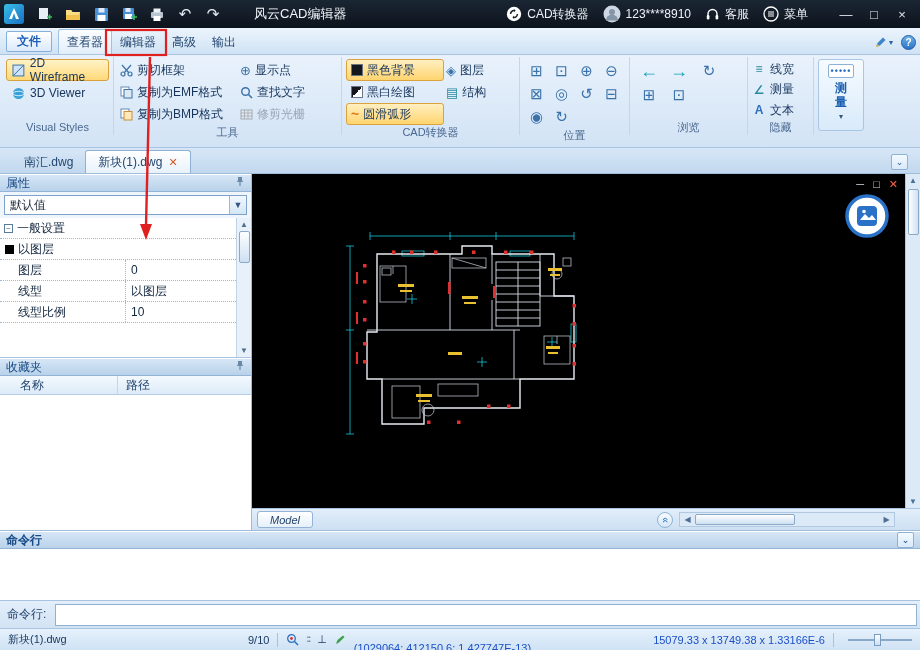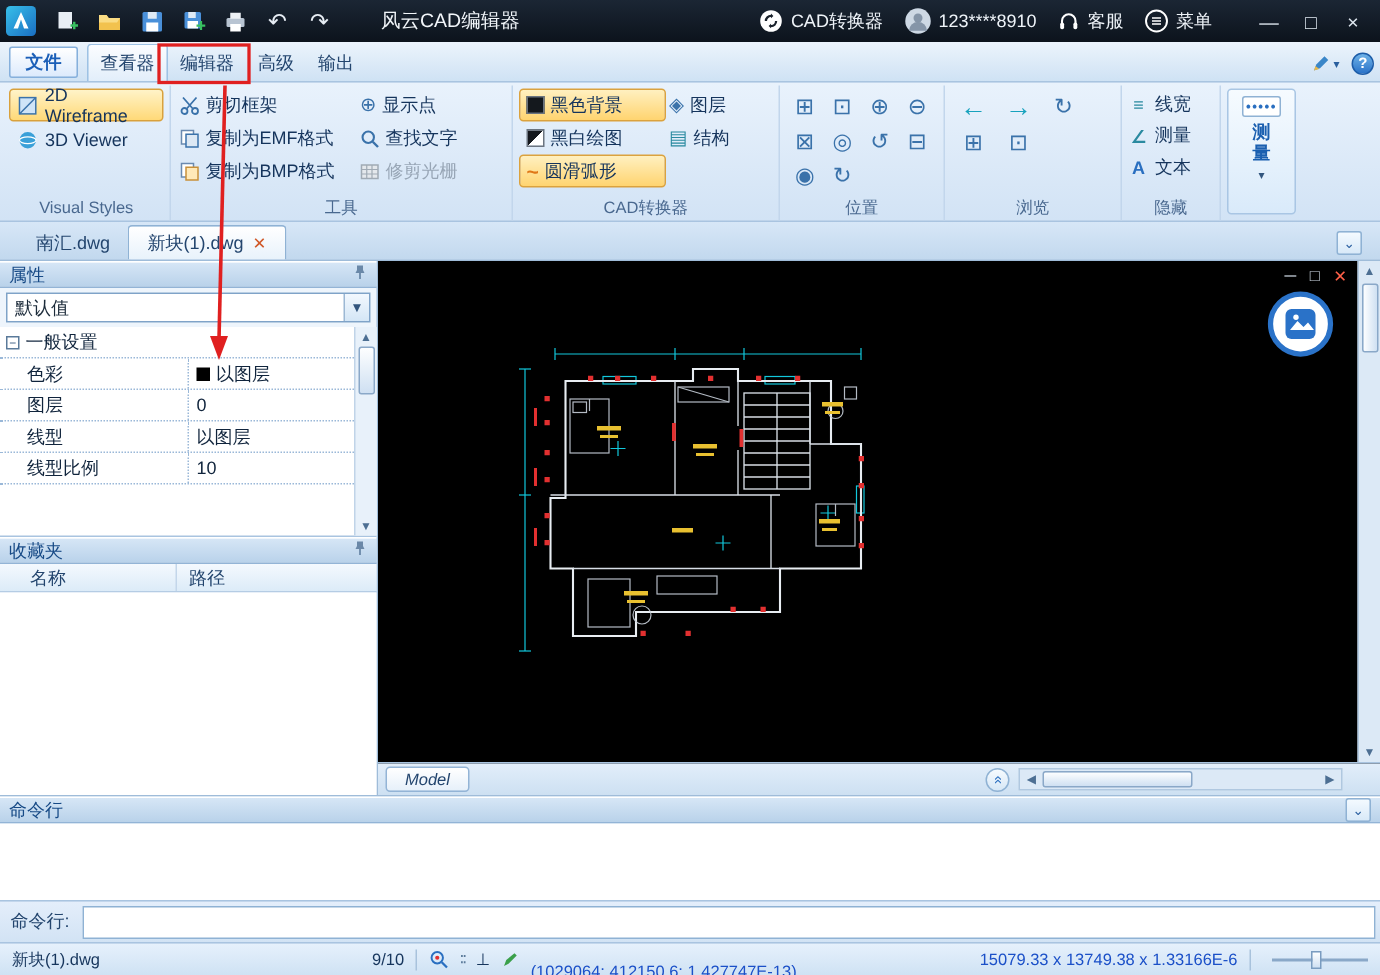--- a/index.html
+++ b/index.html
@@ -31,21 +31,21 @@
   .rtab.active { background:linear-gradient(#fbfdff,#e2eefa); border:1px solid #9ec2e4; border-bottom:none;
                  border-radius:3px 3px 0 0; height:25px; }
   .tabrow-right { margin-left:auto; display:flex; align-items:center; gap:8px; padding-bottom:4px; }
   .pencil-dd { display:flex; align-items:center; gap:2px; color:#2a5f9e; font-size:12px; }
   .helpbtn { width:15px; height:15px; border-radius:50%; background:linear-gradient(#6fb3e8,#2a72c8);
              color:#fff; font-size:10px; font-weight:bold; display:flex; align-items:center; justify-content:center;
              border:1px solid #1c5ca8; }
 
   
   .ribbon { height:93px; background:linear-gradient(#e9f2fc,#d2e3f5); border-bottom:1px solid #a9c4e0;
-            display:flex; padding:2px 0 0 2px; }
+            display:flex; padding:2px 0 12px 2px; }
   .rgroup { display:flex; flex-direction:column; border-right:1px solid #c2d6ec; padding:2px 4px 0; }
   .rgroup-label { margin-top:auto; text-align:center; font-size:11px; color:#49688f; height:15px; line-height:14px; }
   .vs { width:112px; } .tools { width:228px; } .cadset { width:178px; }
   .pos { width:110px; } .browse { width:118px; } .hide { width:66px; }
 
   .vsbtn { display:flex; align-items:center; gap:5px; height:22px; padding:0 5px; border-radius:3px;
            border:1px solid transparent; color:#15345c; margin-bottom:1px; }
   .vsbtn.sel { background:linear-gradient(#fff3c8,#ffd978); border-color:#d9a13c; }
 
   .tools-grid { display:grid; grid-template-rows:repeat(3,22px); grid-template-columns:120px 102px;
@@ -127,21 +127,21 @@
               border-radius:3px; font-size:11px; font-style:italic; color:#23456e; display:flex; align-items:center; }
   .roundbtn { width:16px; height:16px; border-radius:50%; background:linear-gradient(#f6fbff,#d6e7f6);
               border:1px solid #8fb2d4; color:#2a6fc0; font-size:10px; display:flex; align-items:center; justify-content:center; }
   .roundbtn span { transform:rotate(90deg); display:block; line-height:0; }
   .hscroll { width:216px; height:15px; display:flex; align-items:center; background:#dce9f6; border:1px solid #b0c8e0; }
   .harrow { width:15px; text-align:center; font-size:8px; color:#4d6f93; }
   .hthumb { width:100px; height:11px; background:linear-gradient(#fdfeff,#cfe0f2); border:1px solid #8aa8c8; border-radius:2px; }
   .corner { width:14px; }
 
   
-  .cmdpanel { height:70px; display:flex; flex-direction:column; border-top:1px solid #9fbcd9; }
+  .cmdpanel { height:70px; display:flex; flex-direction:column; border-top:1px solid #9fbcd9;font-weight:bold; }
   .cmdbody { flex:1; background:#fff; }
   .cmdrow { height:28px; background:linear-gradient(#e4eefb,#d2e3f4); border-top:1px solid #a9c4e0;
             display:flex; align-items:center; padding:0 3px; gap:5px; }
   .cmdlabel { padding:0 4px; color:#23456e; }
   .cmdinput { flex:1; height:22px; background:#fff; border:1px solid #8fb2d4; font:inherit; padding:0 4px; }
 
   
   .statusbar { height:22px; background:linear-gradient(#e6f1fc,#cfe2f4); border-top:1px solid #a9c4e0;
                display:flex; align-items:center; font-size:11px; padding:0 8px; gap:8px; color:#16355c; }
   .sb-file { width:232px; }
@@ -437,21 +437,20 @@
         <span>默认值</span>
         <span class="combo-btn">▼</span>
       </div>
       <div class="propgrid">
         <div class="prows">
           <div class="pgroup">
             <span class="expander">−</span>
             <span>一般设置</span>
           </div>
           <div class="prow">
-            <div class="pname">色彩</div>
             <div class="pval">
               <span class="swatch"></span>
               <span>以图层</span>
             </div>
           </div>
           <div class="prow">
             <div class="pname">图层</div>
             <div class="pval">
               <span>0</span>
             </div>

